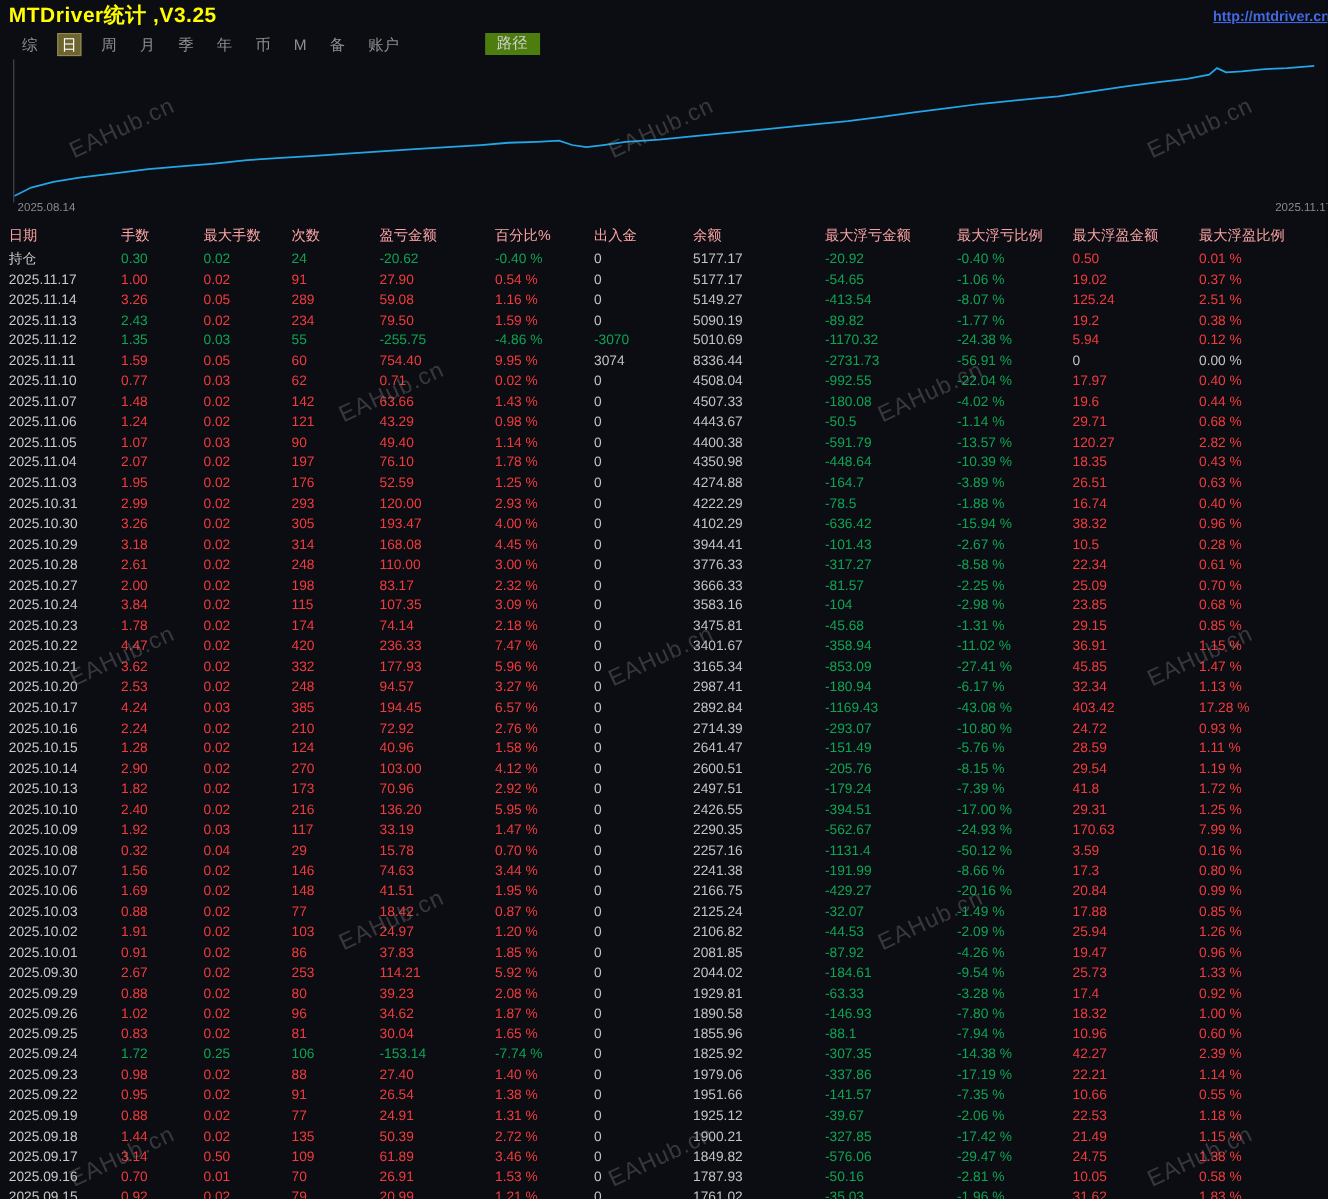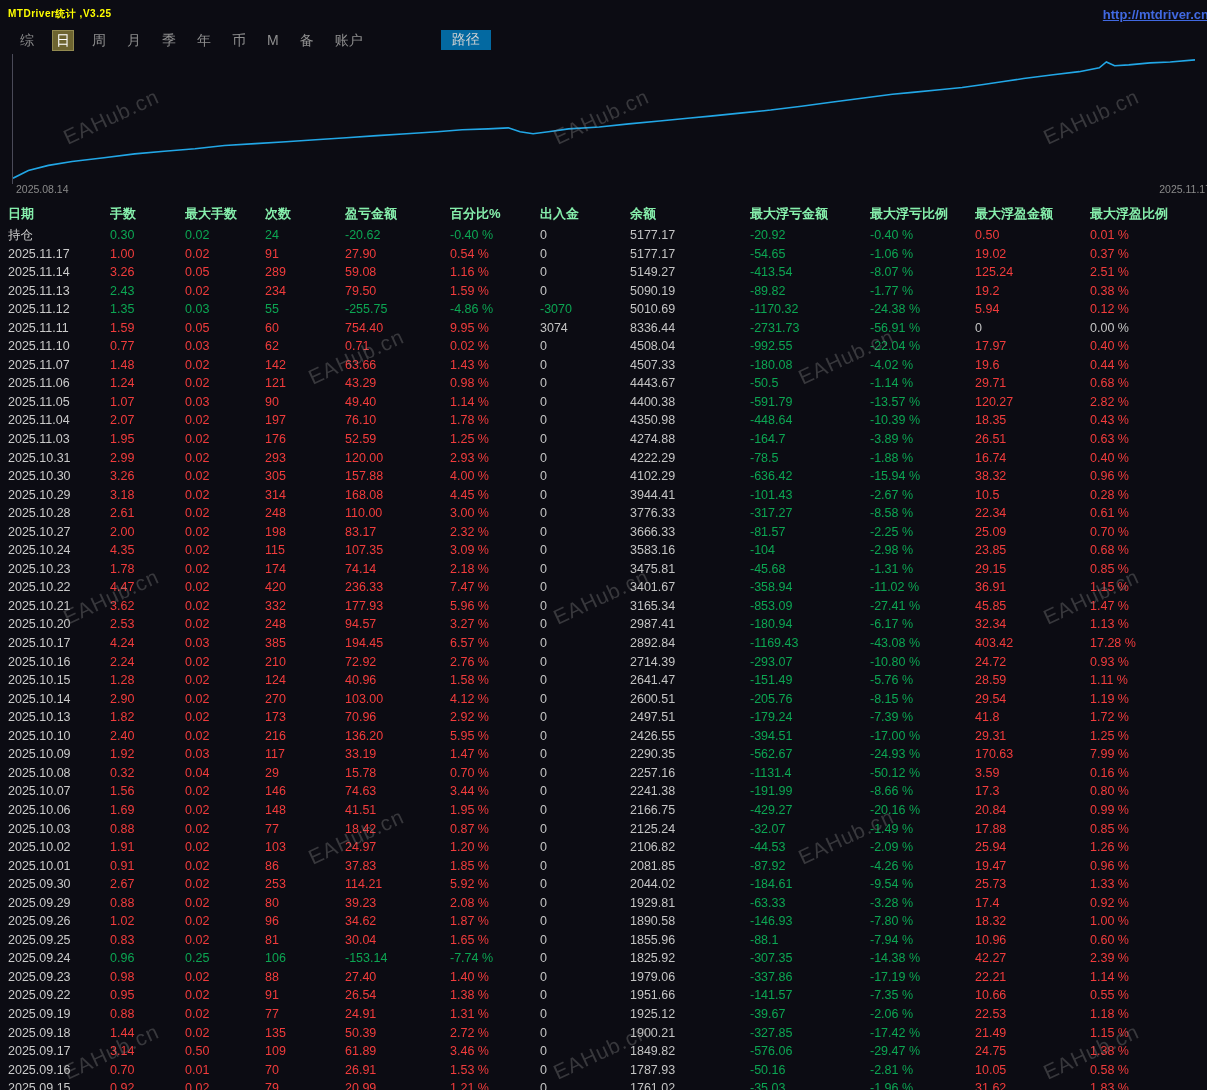--- a/index.html
+++ b/index.html
@@ -1,42 +1,42 @@
 <!DOCTYPE html>
 <html><head>
 <meta charset="utf-8">
 <style>
   * { box-sizing: border-box; margin: 0; padding: 0; }
   html,body { background:#0c0c13; }
   body { font-family:"Liberation Sans","DejaVu Sans",sans-serif; }
   .screen { position:relative; width:1207px; height:1090px; overflow:hidden; background:#0c0c13; color:#c8c8c8; }
 
   .titlebar { position:absolute; top:0; left:0; width:100%; height:28px; display:flex; align-items:center; padding:0 8px; }
-  .app-title { color:#ffff00; font-weight:bold; font-size:10px; letter-spacing:0.5px; }
+  .app-title { color:#ffff00; font-weight:bold; font-size:19px; letter-spacing:0.5px; }
   .app-link { margin-left:auto; color:#4169e1; font-weight:bold; font-size:13px; text-decoration:underline; position:relative; right:-10px; cursor:pointer; }
 
   .tabbar { position:absolute; top:28px; left:0; width:100%; height:24px; display:flex; align-items:center; gap:15px; padding:0 17px; font-size:14px; color:#8f8f8f; }
   .tab { cursor:pointer; padding:0 3px; line-height:19px; }
   .tab.selected { background:#6d6430; color:#ffffff; border:1px solid #938a50; }
-  .path-btn { margin-left:60px; background:#0369a1; color:#d2d2d2; padding:1px 11px; cursor:pointer; }
+  .path-btn { margin-left:60px; background:#4d7c0f; color:#d2d2d2; padding:1px 11px; cursor:pointer; }
 
   .chart { position:absolute; top:52px; left:0; width:100%; height:132px; }
   .axis-y { position:absolute; left:12px; top:2px; bottom:0; width:1px; background:#4a4a58; }
   .chart svg { position:absolute; left:13px; top:2px; width:1182px; height:128px; display:block; }
   .xlabels { position:absolute; top:183px; left:12px; width:100%; height:15px; font-size:10.5px; color:#8a8a8a; }
   .xlabel-left { position:absolute; left:4px; }
   .xlabel-right { position:absolute; right:8px; }
 
   .table { position:absolute; top:202px; left:0; width:100%; bottom:0; font-size:12.5px; overflow:hidden; }
   .thead-row, .trow {
     display:grid;
     grid-template-columns:102px 75px 80px 80px 105px 90px 90px 120px 120px 105px 115px 117px;
     padding-left:8px; white-space:nowrap;
   }
-  .thead-row { height:24px; line-height:24px; color:#86efac; font-size:13px;font-weight:bold; }
+  .thead-row { height:24px; line-height:24px; color:#fca5a5; font-size:13px; }
   .trow { height:18.55px; line-height:18.55px; }
   .cell { overflow:hidden; }
   .red   { color:#f23c3c; }
   .green { color:#0ca653; }
   .white { color:#c4c4c4; }
   .date  { color:#cacaca; }
 
   .wm { position:absolute; font-size:21px; color:rgba(150,150,150,0.32); transform:rotate(-25deg); pointer-events:none; letter-spacing:1px; z-index:5; }
 </style>
 </head>
@@ -271,21 +271,21 @@
           <span class="cell green">-78.5</span>
           <span class="cell green">-1.88 %</span>
           <span class="cell red">16.74</span>
           <span class="cell red">0.40 %</span>
         </div>
         <div class="trow">
           <span class="cell date">2025.10.30</span>
           <span class="cell red">3.26</span>
           <span class="cell red">0.02</span>
           <span class="cell red">305</span>
-          <span class="cell red">157.88</span>
+          <span class="cell red">193.47</span>
           <span class="cell red">4.00 %</span>
           <span class="cell white">0</span>
           <span class="cell white">4102.29</span>
           <span class="cell green">-636.42</span>
           <span class="cell green">-15.94 %</span>
           <span class="cell red">38.32</span>
           <span class="cell red">0.96 %</span>
         </div>
         <div class="trow">
           <span class="cell date">2025.10.29</span>
@@ -324,21 +324,21 @@
           <span class="cell red">2.32 %</span>
           <span class="cell white">0</span>
           <span class="cell white">3666.33</span>
           <span class="cell green">-81.57</span>
           <span class="cell green">-2.25 %</span>
           <span class="cell red">25.09</span>
           <span class="cell red">0.70 %</span>
         </div>
         <div class="trow">
           <span class="cell date">2025.10.24</span>
-          <span class="cell red">4.35</span>
+          <span class="cell red">3.84</span>
           <span class="cell red">0.02</span>
           <span class="cell red">115</span>
           <span class="cell red">107.35</span>
           <span class="cell red">3.09 %</span>
           <span class="cell white">0</span>
           <span class="cell white">3583.16</span>
           <span class="cell green">-104</span>
           <span class="cell green">-2.98 %</span>
           <span class="cell red">23.85</span>
           <span class="cell red">0.68 %</span>
@@ -632,21 +632,21 @@
           <span class="cell red">1.65 %</span>
           <span class="cell white">0</span>
           <span class="cell white">1855.96</span>
           <span class="cell green">-88.1</span>
           <span class="cell green">-7.94 %</span>
           <span class="cell red">10.96</span>
           <span class="cell red">0.60 %</span>
         </div>
         <div class="trow">
           <span class="cell date">2025.09.24</span>
-          <span class="cell green">0.96</span>
+          <span class="cell green">1.72</span>
           <span class="cell green">0.25</span>
           <span class="cell green">106</span>
           <span class="cell green">-153.14</span>
           <span class="cell green">-7.74 %</span>
           <span class="cell white">0</span>
           <span class="cell white">1825.92</span>
           <span class="cell green">-307.35</span>
           <span class="cell green">-14.38 %</span>
           <span class="cell red">42.27</span>
           <span class="cell red">2.39 %</span>

